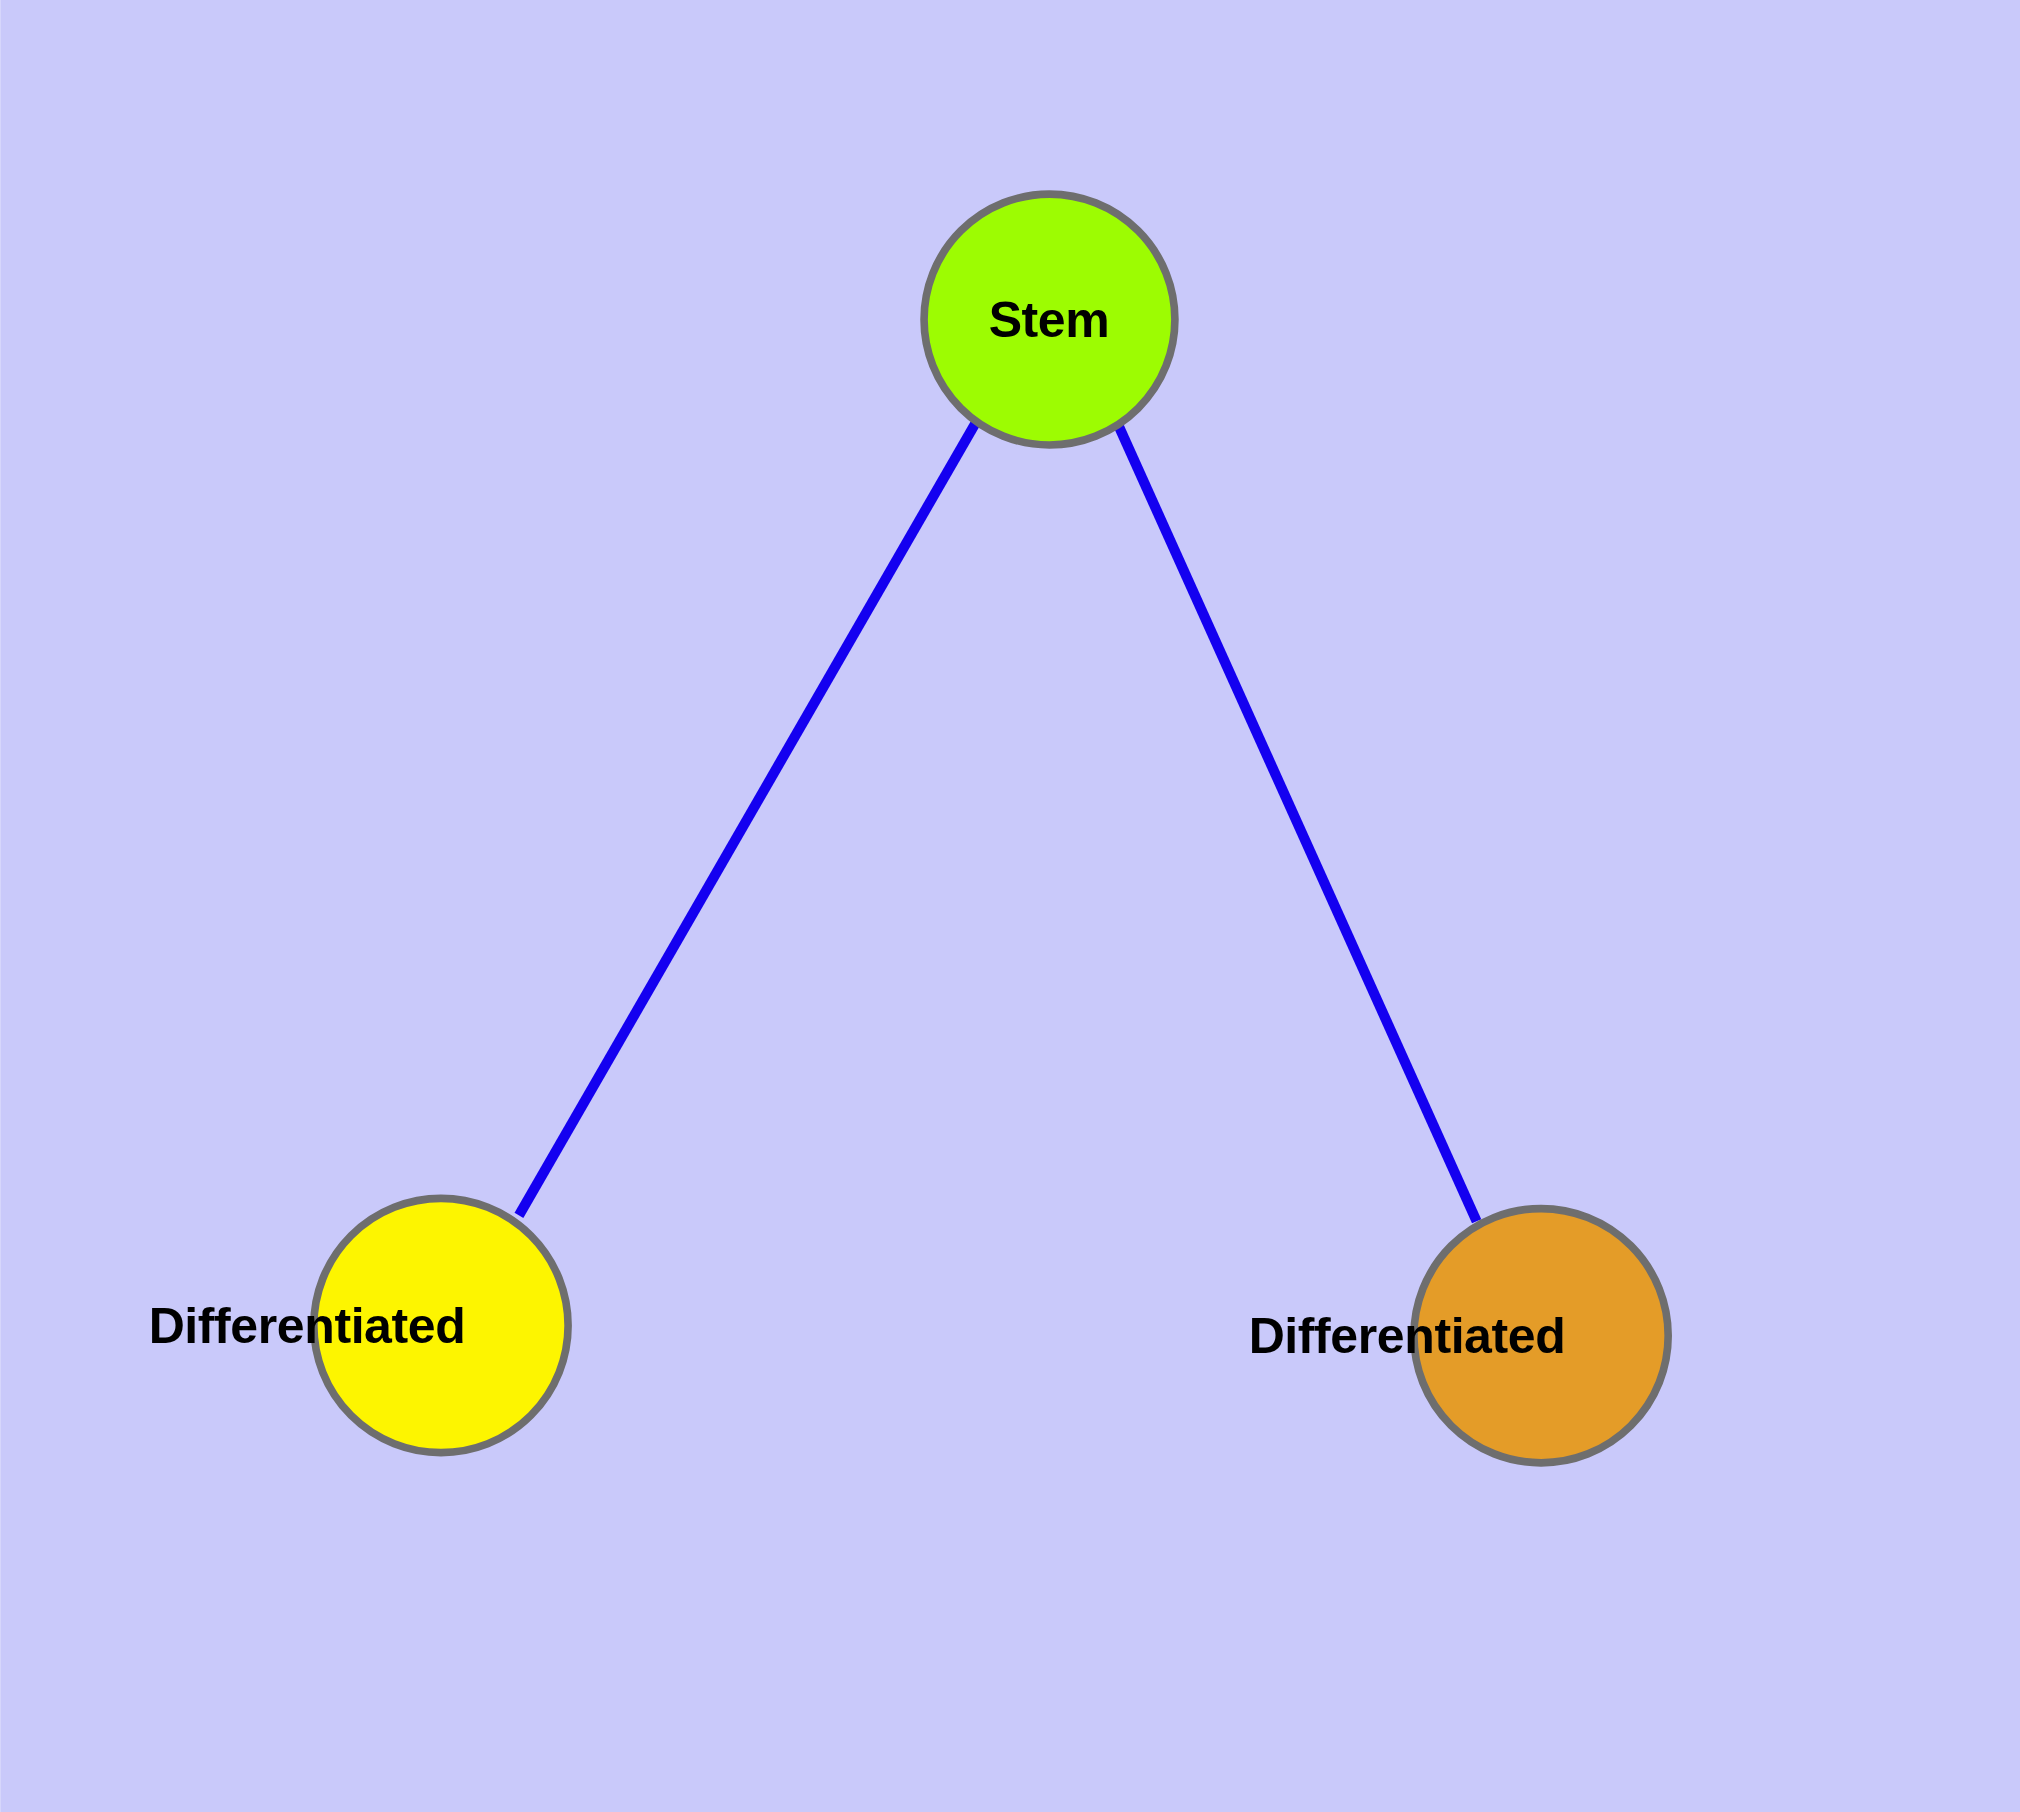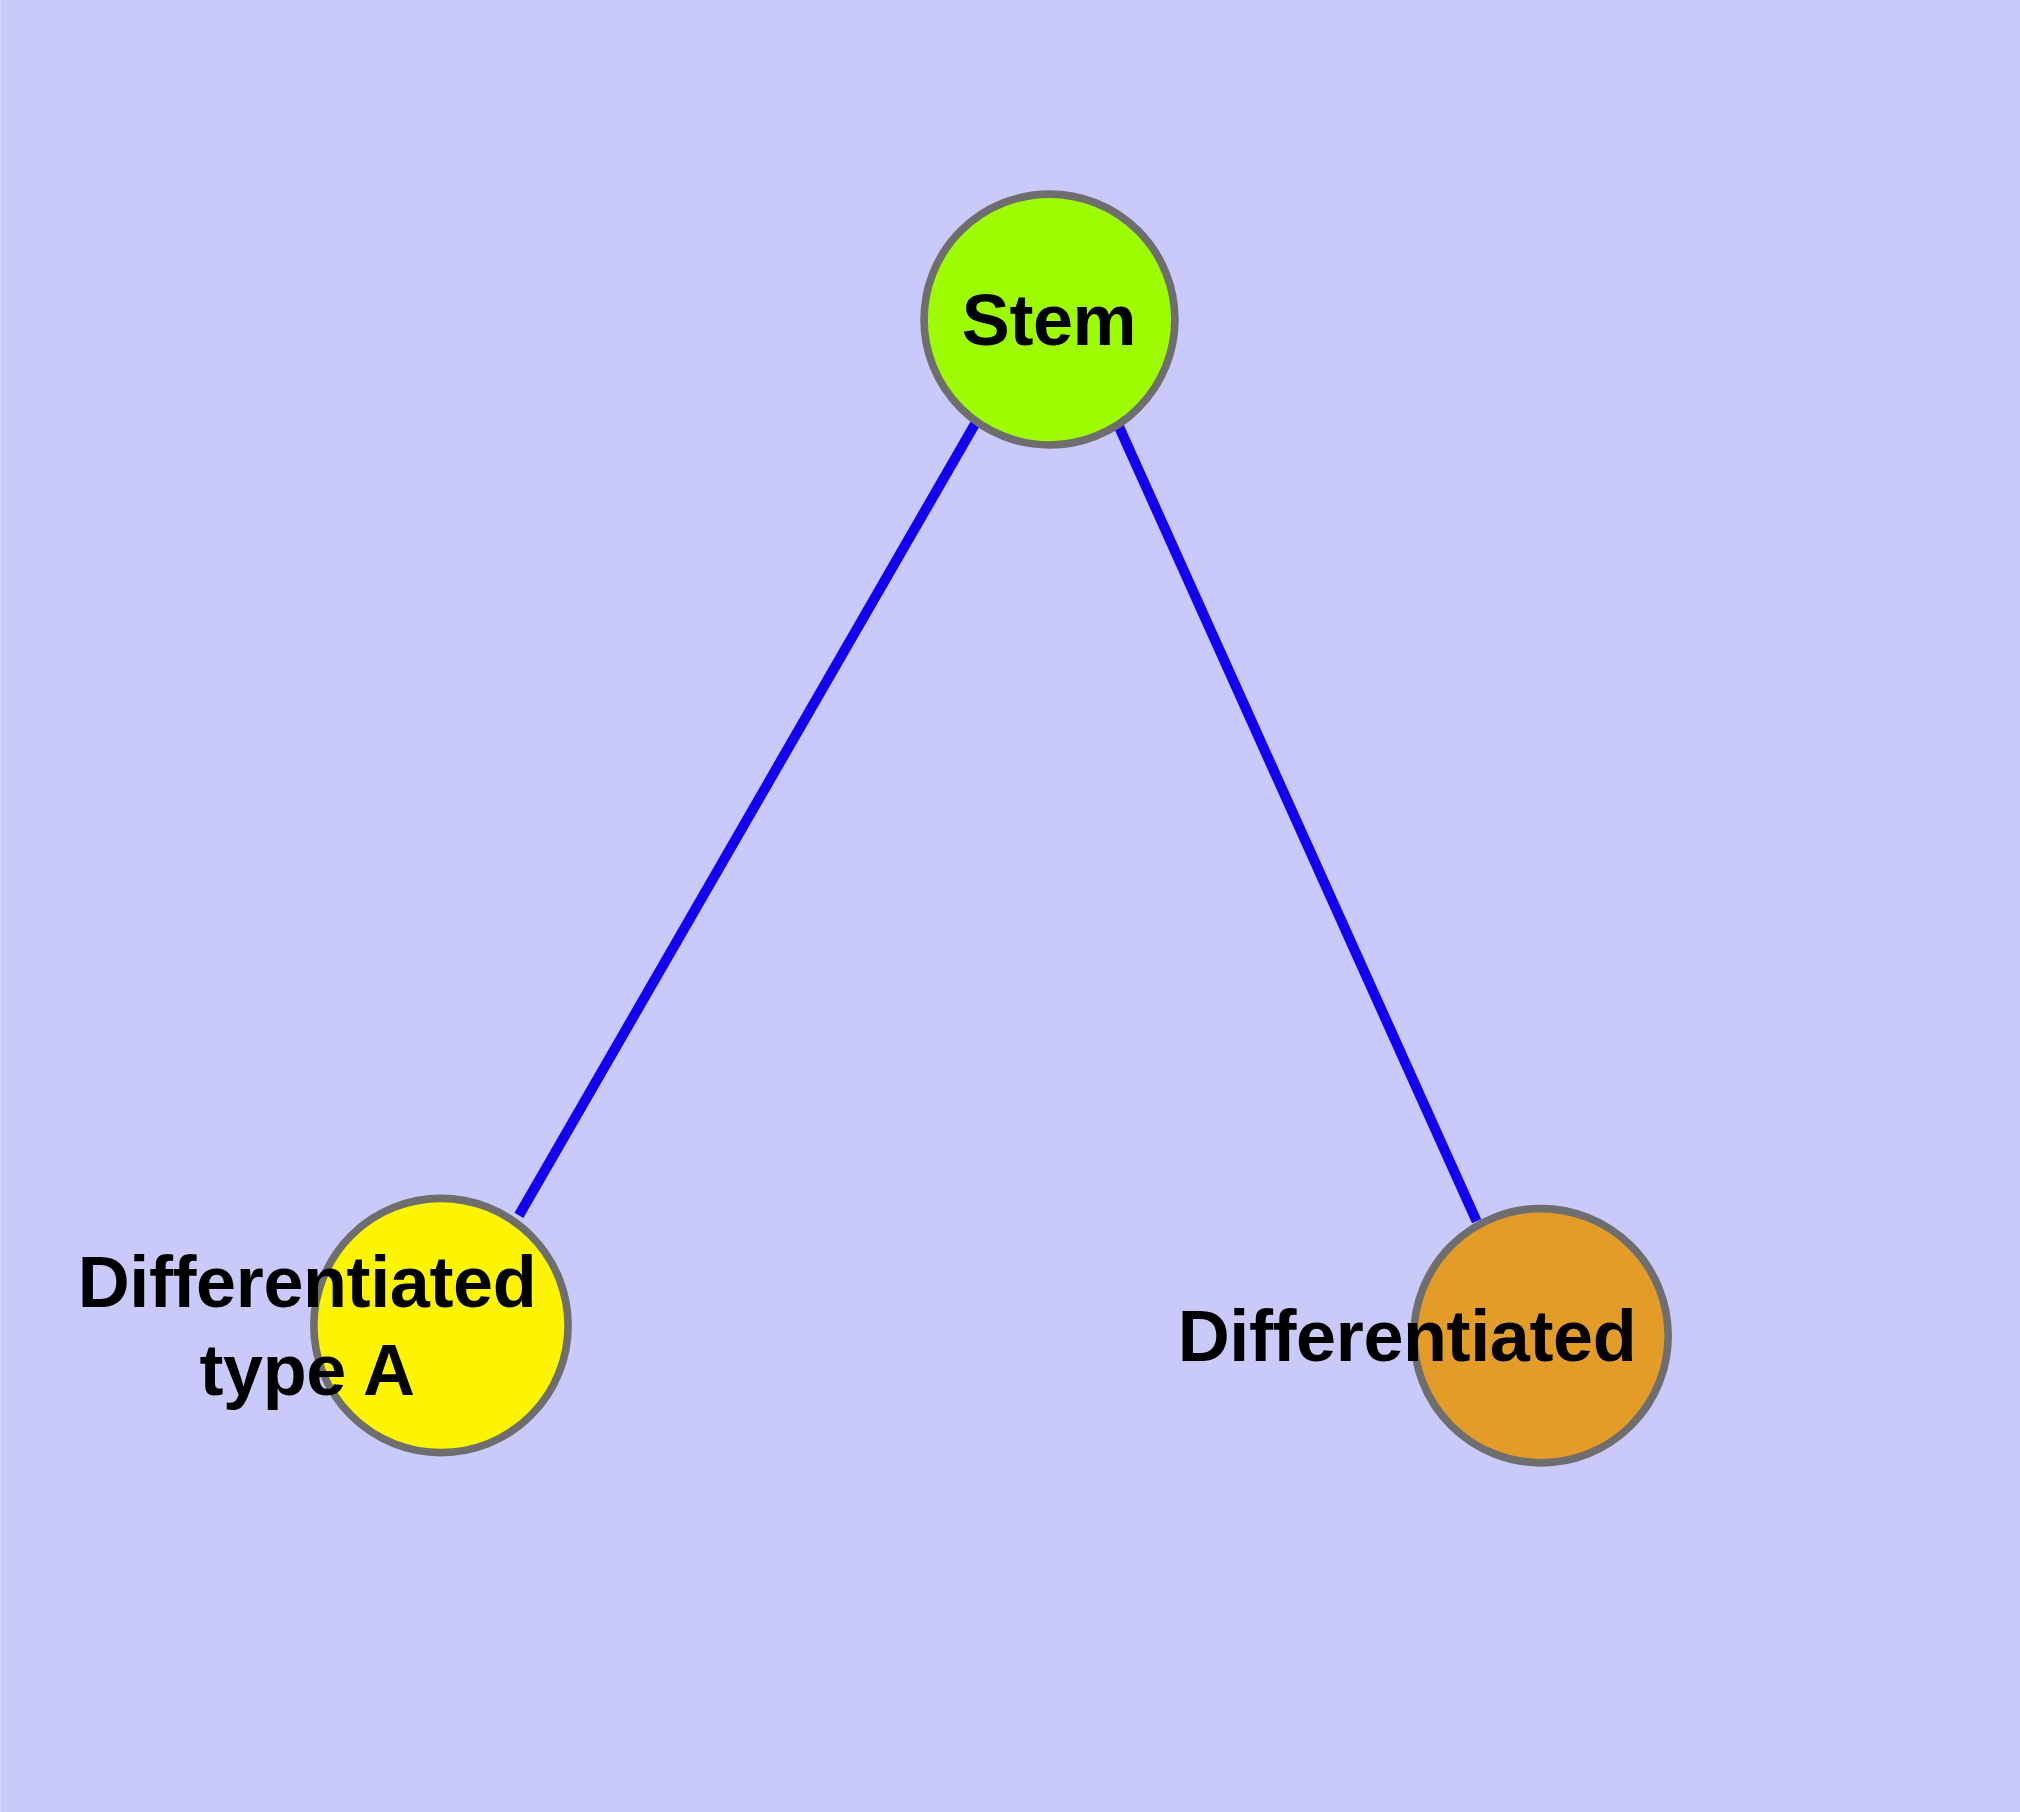--- a/index.html
+++ b/index.html
@@ -20,21 +20,21 @@
     left: 0;
     width: 2021px;
     height: 1812px;
     display: block;
   }
   .node-label {
     position: absolute;
     color: #000000;
     font-family: "Liberation Sans", sans-serif;
     font-weight: bold;
-    font-size: 72px;
+    font-size: 50px;
     line-height: 88px;
     text-align: center;
     white-space: pre;
     transform: translate(-50%, -50%);
     pointer-events: none;
     letter-spacing: -0.4px;
   }
 </style>
 </head>
 <body>
@@ -50,18 +50,18 @@
       </g>
     <g id="nodes-group">
         <circle cx="1238" cy="377" r="148" fill="#9dfc02" stroke="#6e6e6e" stroke-width="9"></circle>
         <circle cx="520" cy="1564" r="150" fill="#fdf500" stroke="#6e6e6e" stroke-width="9"></circle>
         <circle cx="1818" cy="1576" r="150" fill="#e49c28" stroke="#6e6e6e" stroke-width="9"></circle>
       </g>
   </svg>
 
   <div id="labels-layer">
       <div class="node-label" style="left: 1049px; top: 320px; color: rgb(0, 0, 0);"><div>Stem</div></div>
-      <div class="node-label" style="left: 307px; top: 1326px; color: rgb(0, 0, 0);"><div>Differentiated</div><div>type A</div></div>
+      <div class="node-label" style="left: 307px; top: 1326px; color: rgb(0, 0, 0);"><div>Differentiated</div></div>
       <div class="node-label" style="left: 1407px; top: 1336px; color: rgb(0, 0, 0);"><div>Differentiated</div></div>
     </div>
 
 </div>
 
 
 </body></html>

